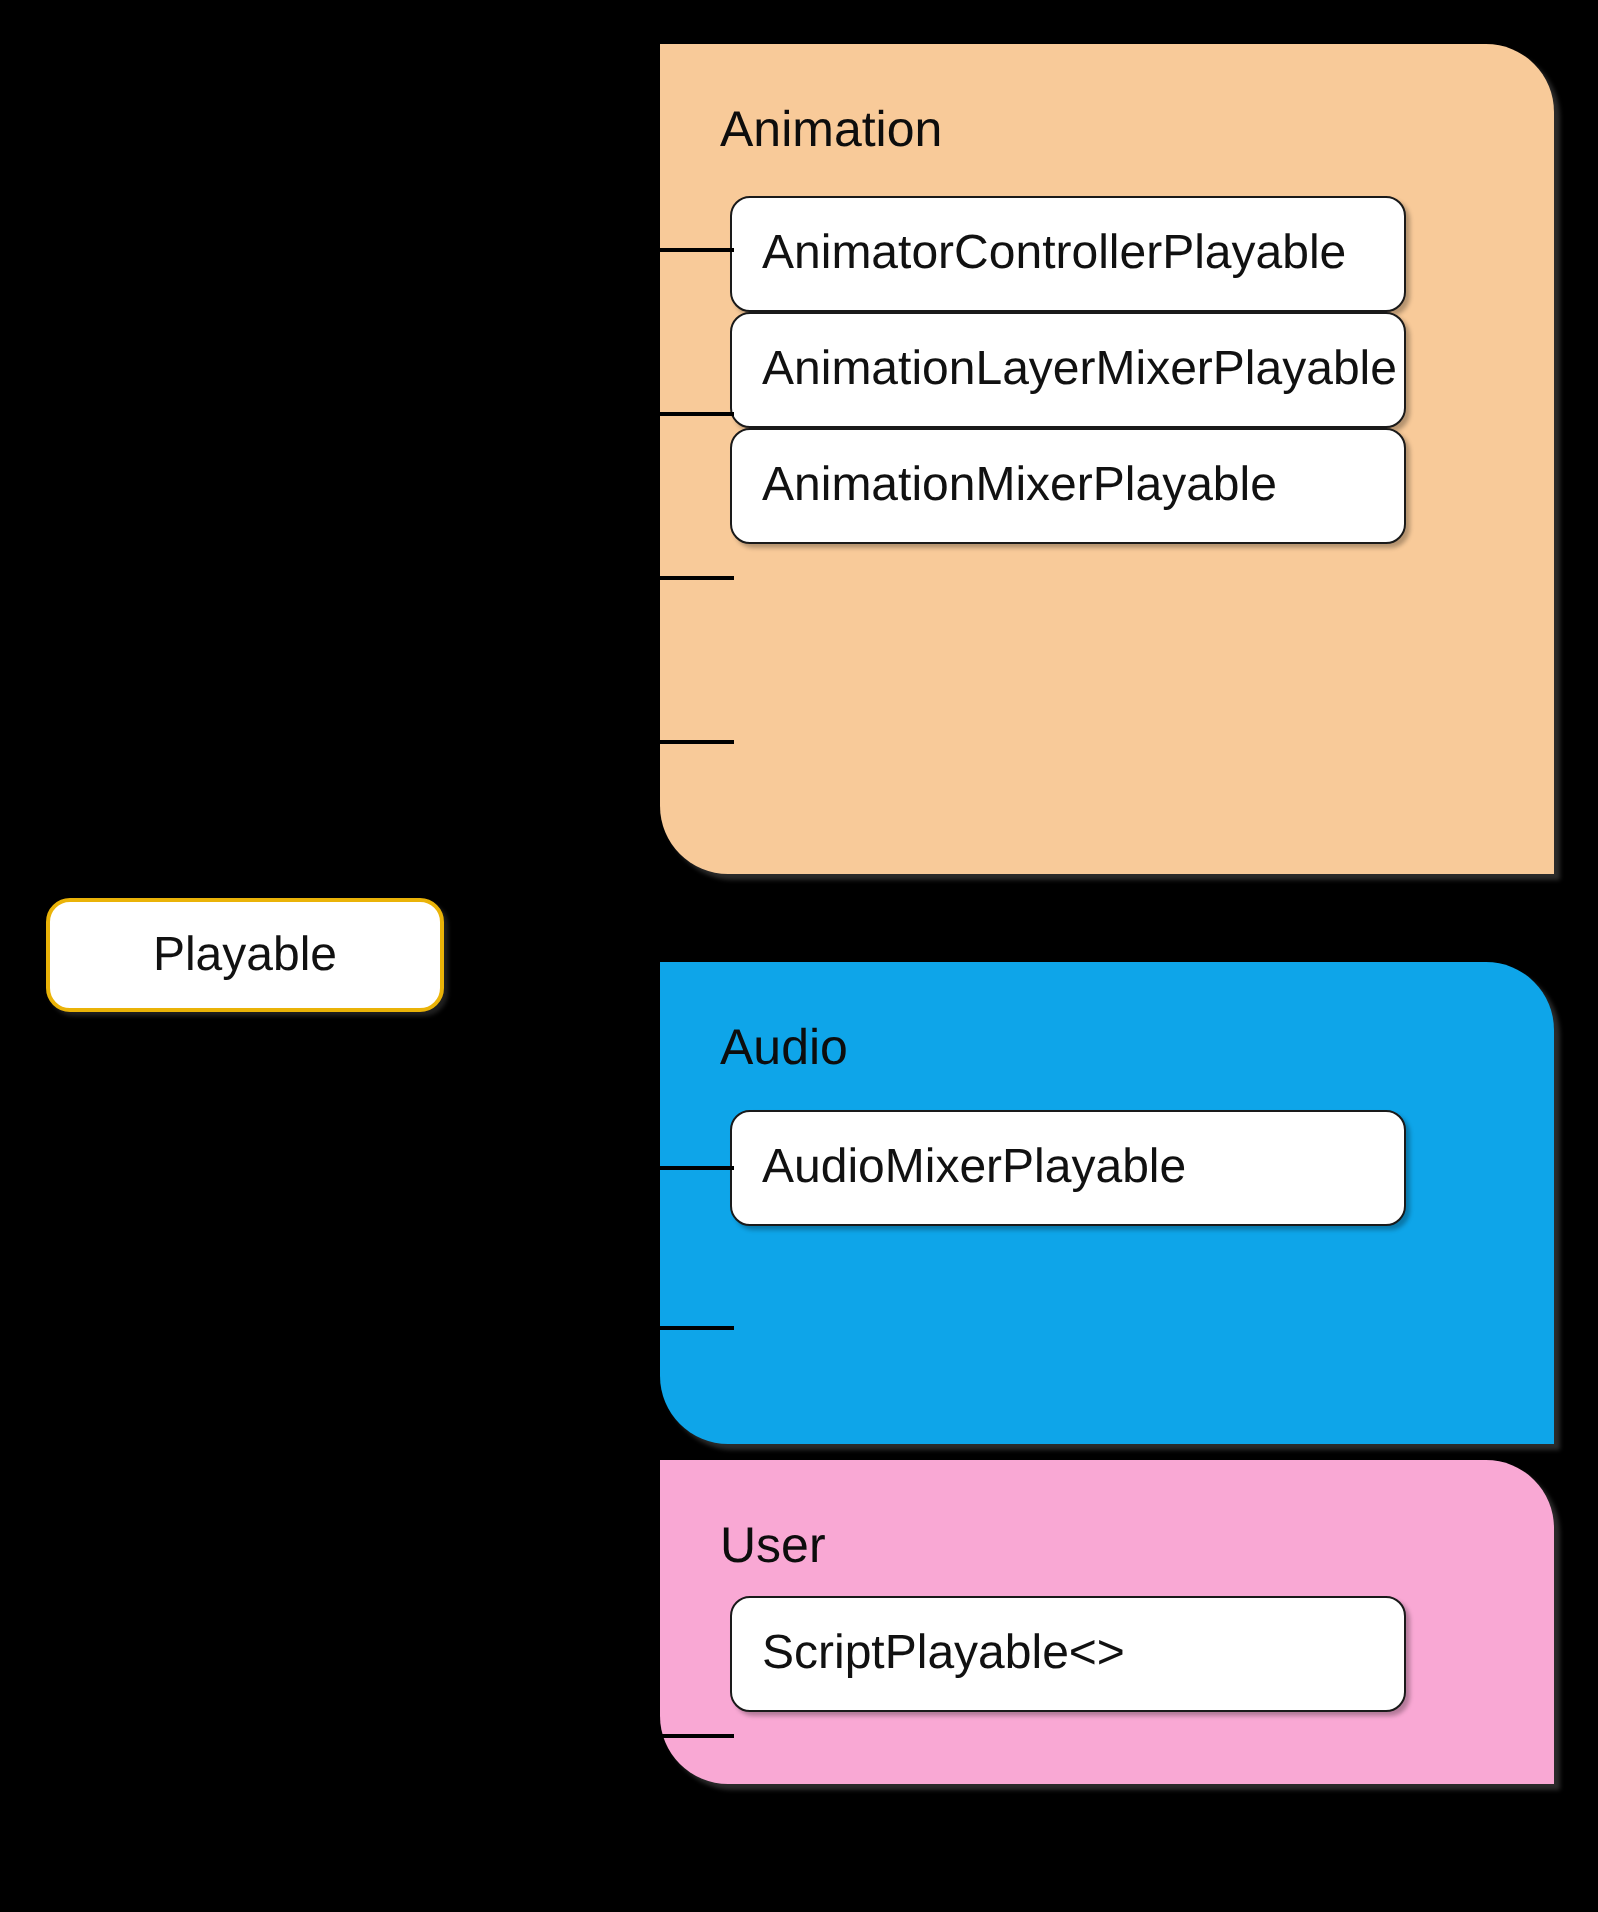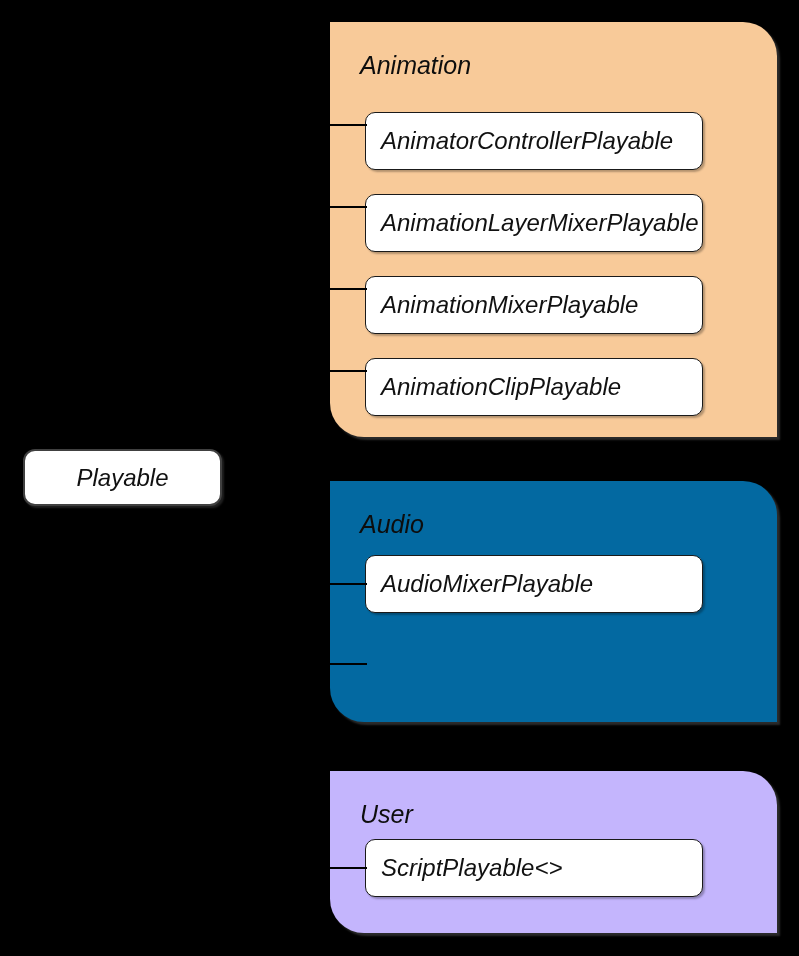--- a/index.html
+++ b/index.html
@@ -1,15 +1,15 @@
 <!DOCTYPE html>
 <html><head>
 <meta charset="utf-8">
 <style>
-  * { margin: 0; padding: 0; box-sizing: border-box; font-style: italic; }
+  * { margin: 0; padding: 0; box-sizing: border-box; }
   html, body { width: 799px; height: 956px; }
   body {
     background: #000000;
     font-family: "Liberation Sans", sans-serif;
     color: #111111;
     overflow: hidden;
   }
   .canvas {
     position: relative;
     width: 799px;
@@ -18,21 +18,21 @@
   }
 
   
   .root-node {
     position: absolute;
     left: 23px;
     top: 449px;
     width: 199px;
     height: 57px;
     background: #ffffff;
-    border: 2px solid #404040;
+    border: 2px solid #eab308;
     border-radius: 12px;
     display: flex;
     align-items: center;
     justify-content: center;
     font-size: 24px;
     box-shadow: 2px 2px 2px rgba(70,70,70,0.45);
     z-index: 3;
   }
 
   
@@ -55,39 +55,39 @@
   
   .group {
     position: absolute;
     left: 330px;
     width: 447px;
     border-radius: 0 34px 0 34px;
     box-shadow: 3px 3px 2px rgba(85,85,85,0.5);
     z-index: 1;
   }
   .g-animation { top: 22px;  height: 415px; background: #f8ca99; }
-  .g-audio     { top: 481px; height: 241px; background: #0369a1; }
-  .g-user      { top: 771px; height: 162px; background: #c4b5fd; }
+  .g-audio     { top: 481px; height: 241px; background: #0ea5e9; }
+  .g-user      { top: 730px; height: 162px; background: #f9a8d4; }
 
   .group-title {
     position: absolute;
     left: 30px;
     top: 28px;
     font-size: 25px;
     line-height: 1.25;
     color: #0d0d0d;
   }
 
   .group-boxes {
     position: absolute;
     left: 35px;
     display: flex;
     flex-direction: column;
   }
-  .g-animation .group-boxes { top: 90px; gap: 24px; }
+  .g-animation .group-boxes { top: 76px; }
   .g-audio     .group-boxes { top: 74px; gap: 22px; justify-content: flex-end; }
   .g-user      .group-boxes { top: 68px; text-align: center; }
 
   .node {
     width: 338px;
     height: 58px;
     background: #ffffff;
     border: 1.5px solid #1a1a1a;
     border-radius: 10px;
     display: flex;
@@ -107,23 +107,20 @@
     <div class="group-title">Animation</div>
     <div class="group-boxes">
       <div class="node">
         <span class="node-label">AnimatorControllerPlayable</span>
       </div>
       <div class="node">
         <span class="node-label">AnimationLayerMixerPlayable</span>
       </div>
       <div class="node">
         <span class="node-label">AnimationMixerPlayable</span>
-      </div>
-      <div class="node">
-        <span class="node-label">AnimationClipPlayable</span>
       </div>
     </div>
   </div>
 
   <div class="group g-audio">
     <div class="group-title">Audio</div>
     <div class="group-boxes">
       <div class="node">
         <span class="node-label">AudioMixerPlayable</span>
       </div>

